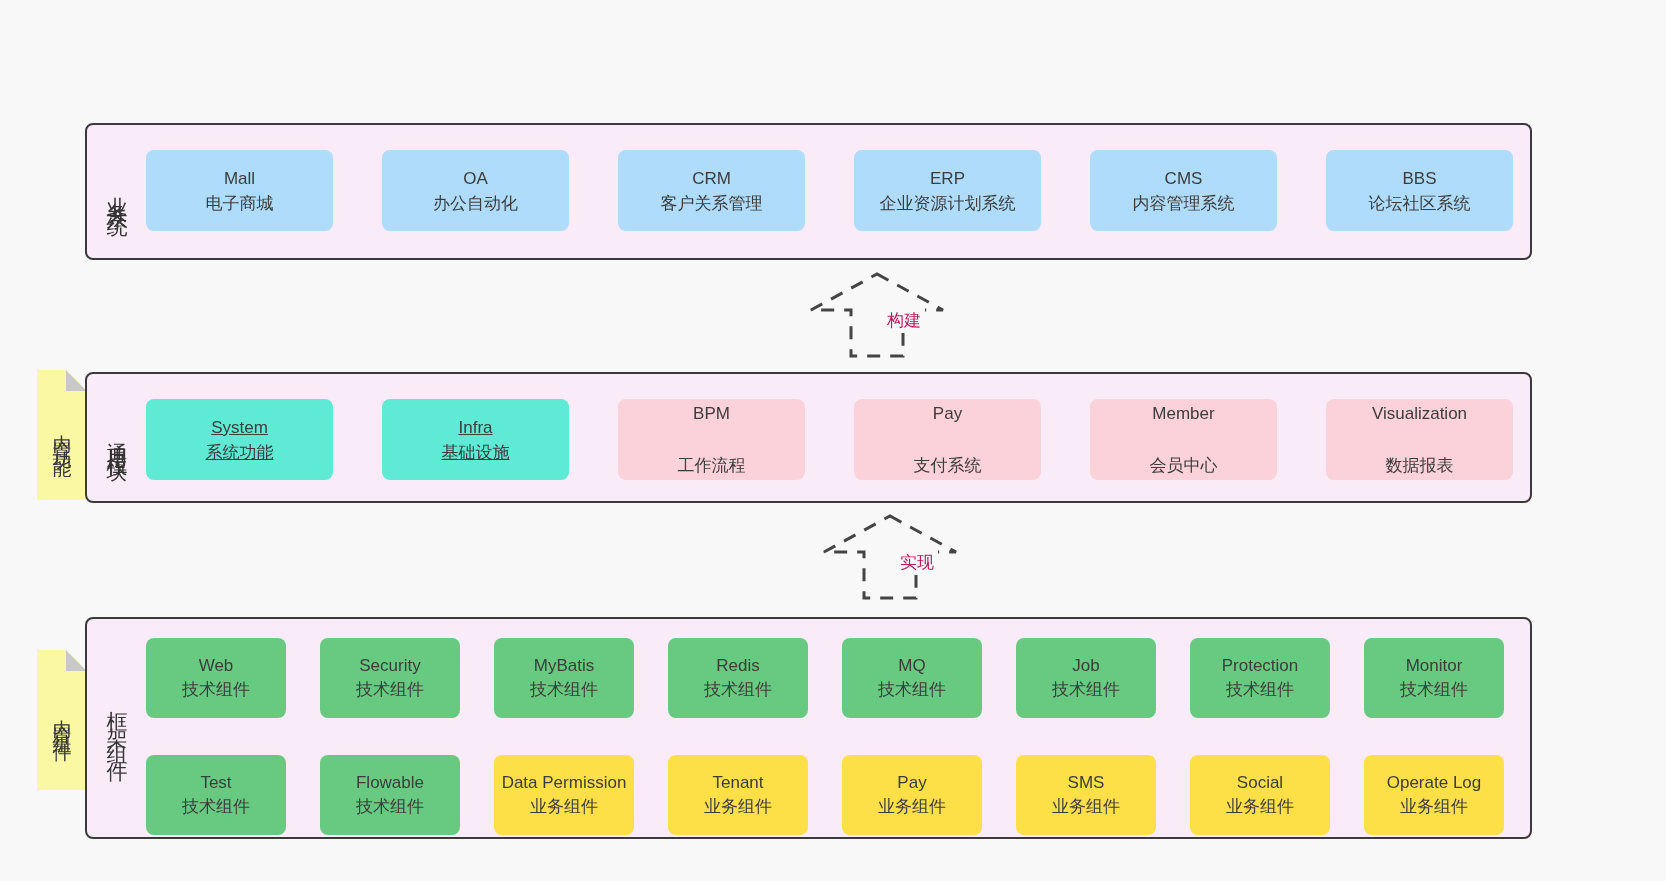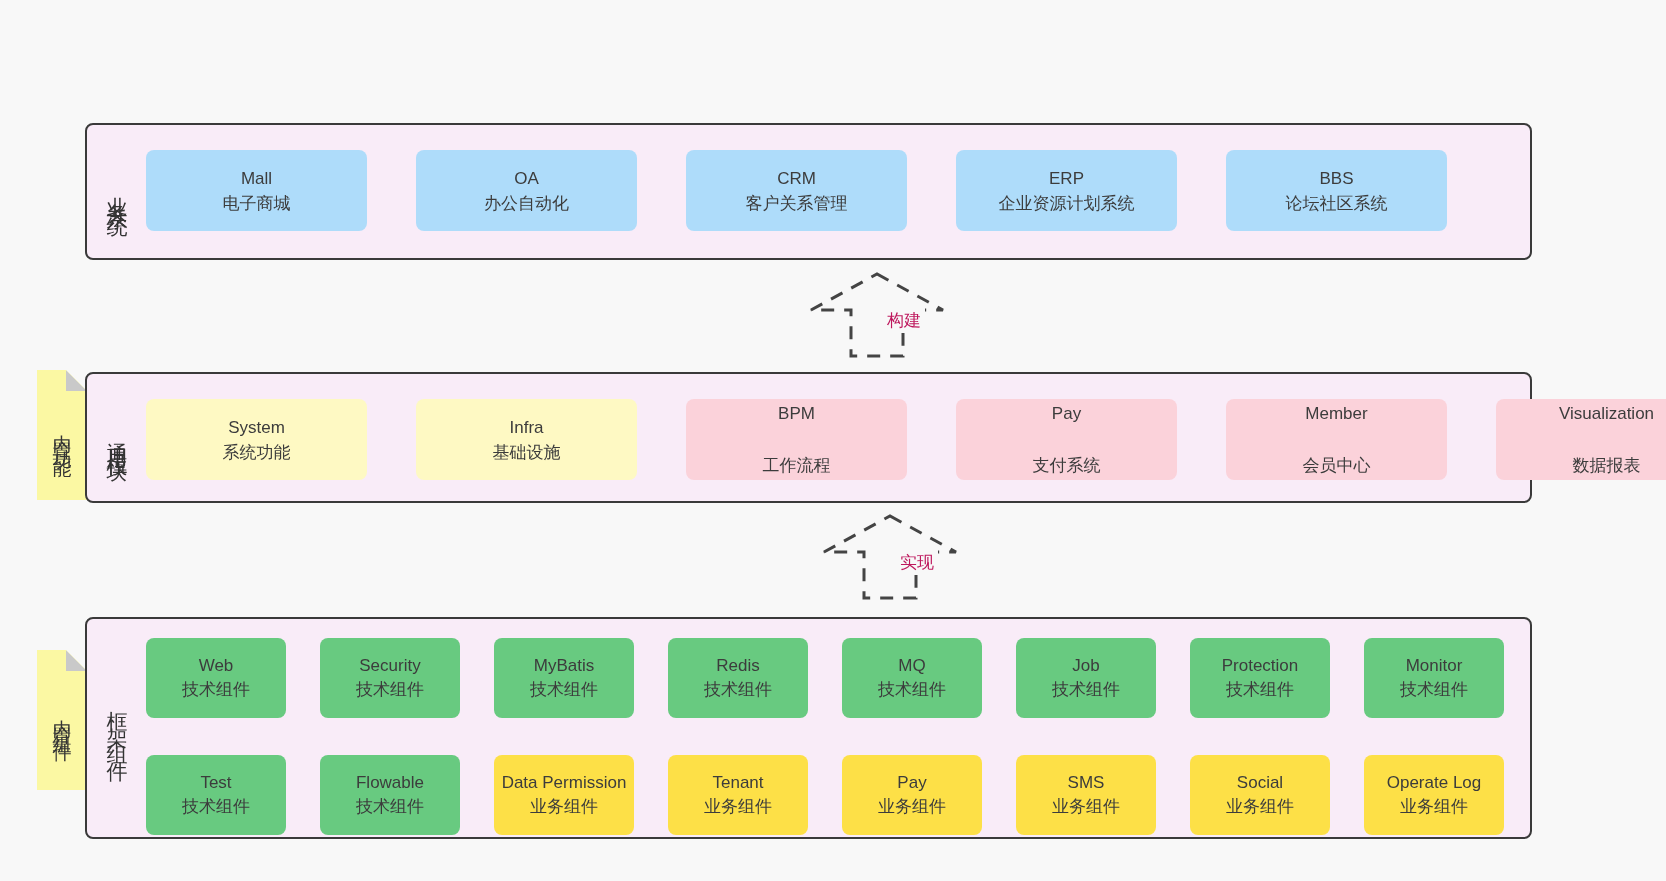--- a/index.html
+++ b/index.html
@@ -42,24 +42,24 @@
     display:flex;
     flex-direction:column;
     align-items:center;
     justify-content:center;
     text-align:center;
     font-size:17px;
     line-height:25px;
     box-sizing:border-box;
     padding:2px 6px;
   }
-  .box-lg{width:221px;height:81px;}
+  .box-lg{width:187px;height:81px;}
   .box-sm{width:140px;height:80px;line-height:24px;}
   .blue{background:#aedcfa;}
-  .red{background:#fef9c3;}
+  .red{background:#5eead4;text-decoration:underline;}
   .pink{background:#fbd2da;justify-content:space-between;}
   .green{background:#68ca80;}
   .green-light{background:#fde047;}
   .tab{
     position:absolute;
     left:37px;width:50px;
     background:#fbf8a3;
     z-index:1;
     clip-path:polygon(0 0,calc(100% - 21px) 0,100% 21px,100% 100%,0 100%);
   }
@@ -114,20 +114,24 @@
     </div>
     <div class="box box-lg blue">
       <span>CRM</span>
       <span>客户关系管理</span>
     </div>
     <div class="box box-lg blue">
       <span>ERP</span>
       <span>企业资源计划系统</span>
     </div>
     <div class="box box-lg blue">
+      <span>CMS</span>
+      <span>内容管理系统</span>
+    </div>
+    <div class="box box-lg blue">
       <span>BBS</span>
       <span>论坛社区系统</span>
     </div>
   </div>
 </div>
 
 <div class="arrow" style="left:807px;top:270px;">
   <svg width="140" height="90" viewBox="0 0 140 90">
     <polygon points="70,4 136,40 96,40 96,86 44,86 44,40 4,40" fill="none" stroke="#444" stroke-width="3" stroke-dasharray="13 10"></polygon>
   </svg>

